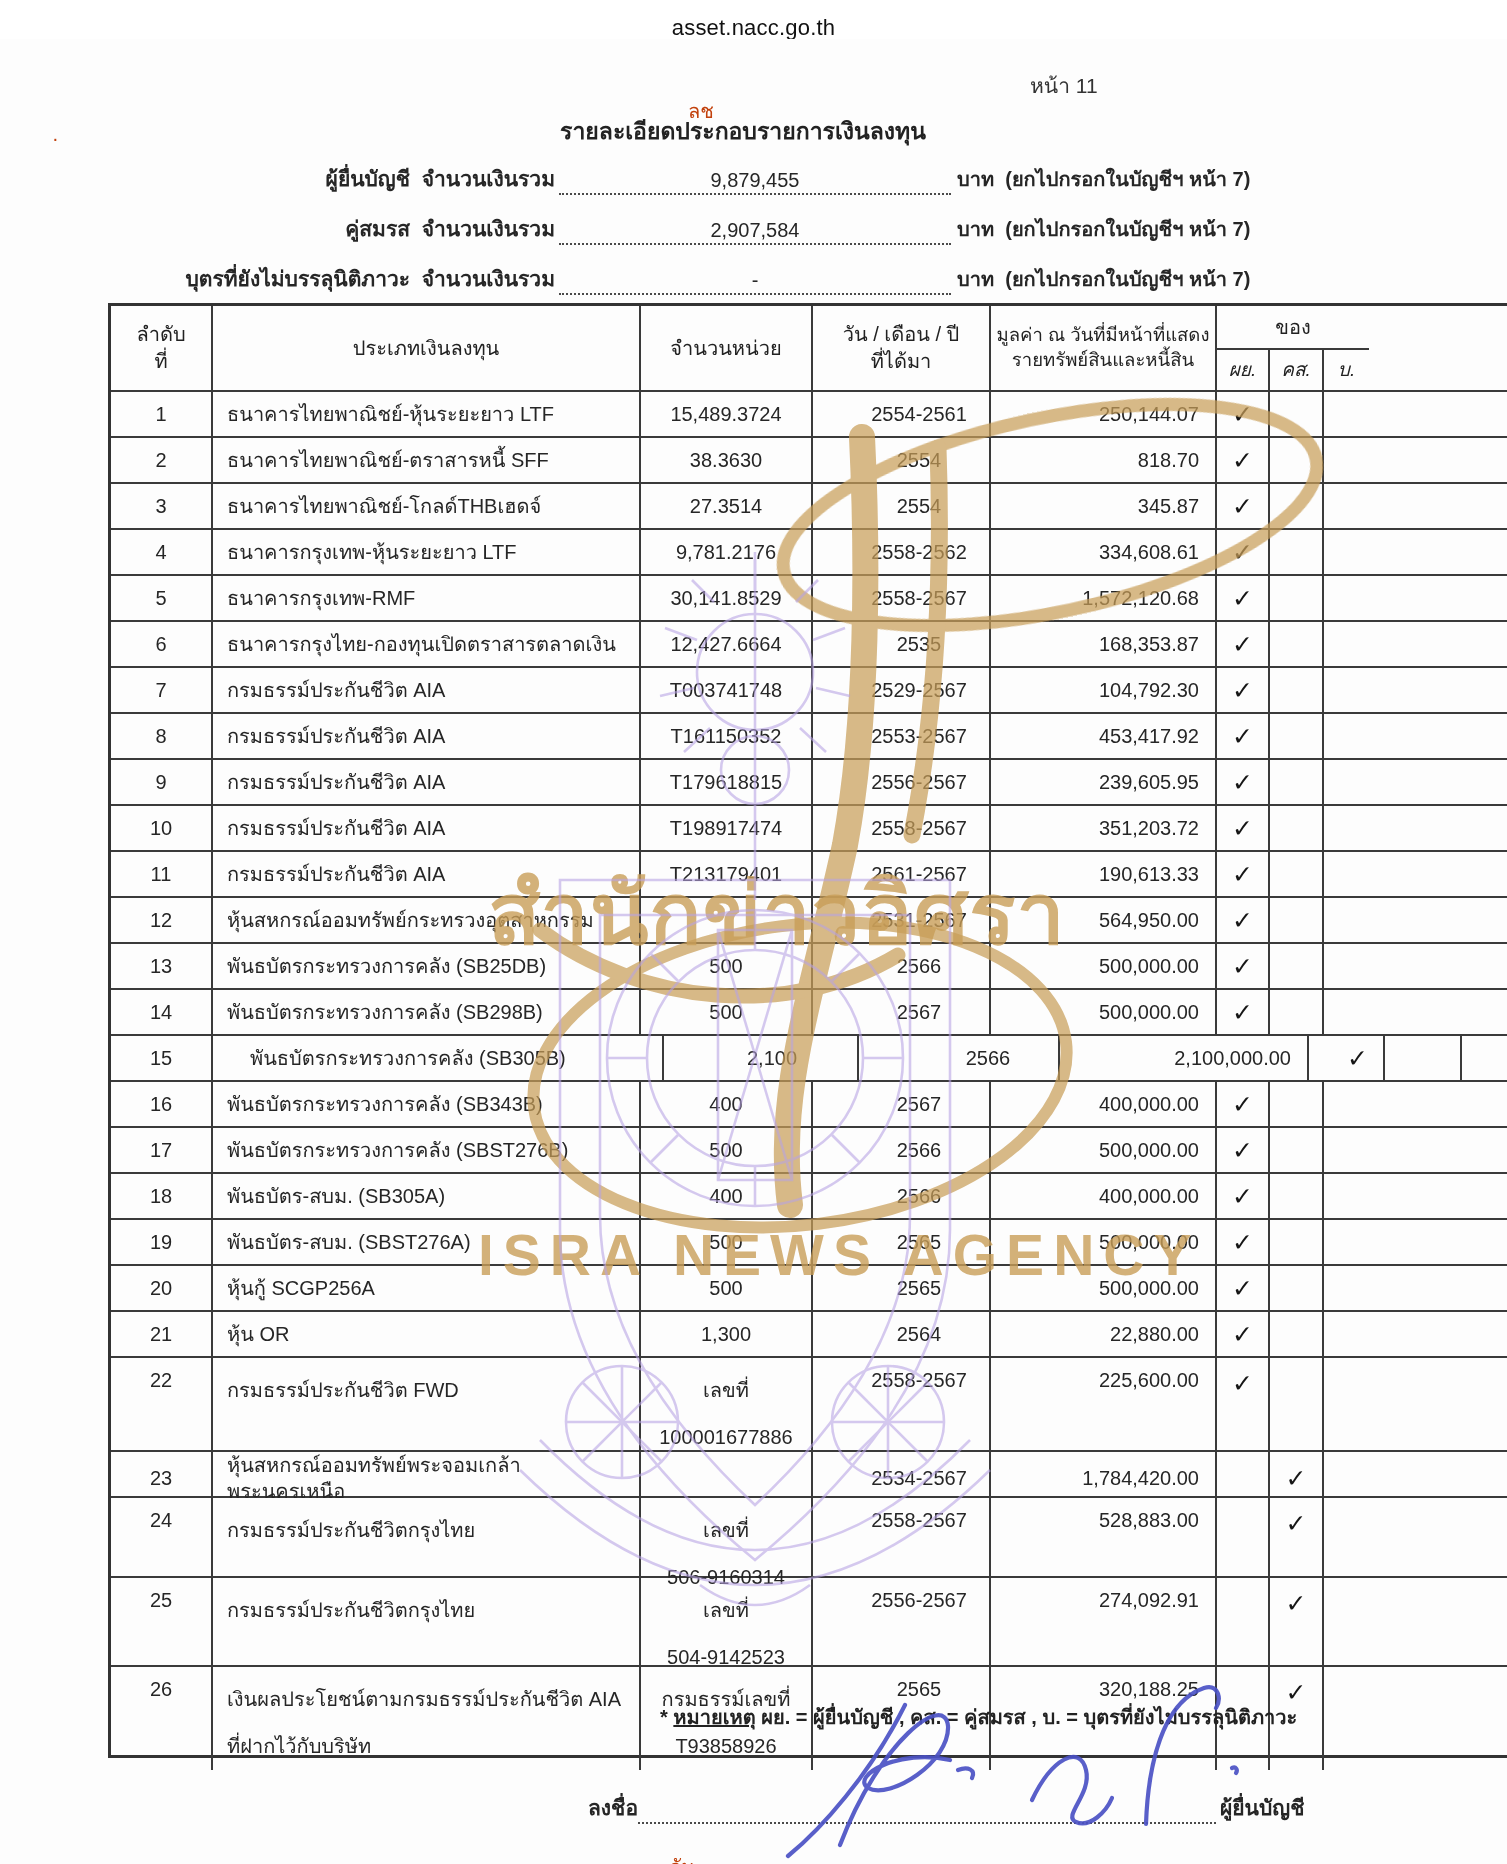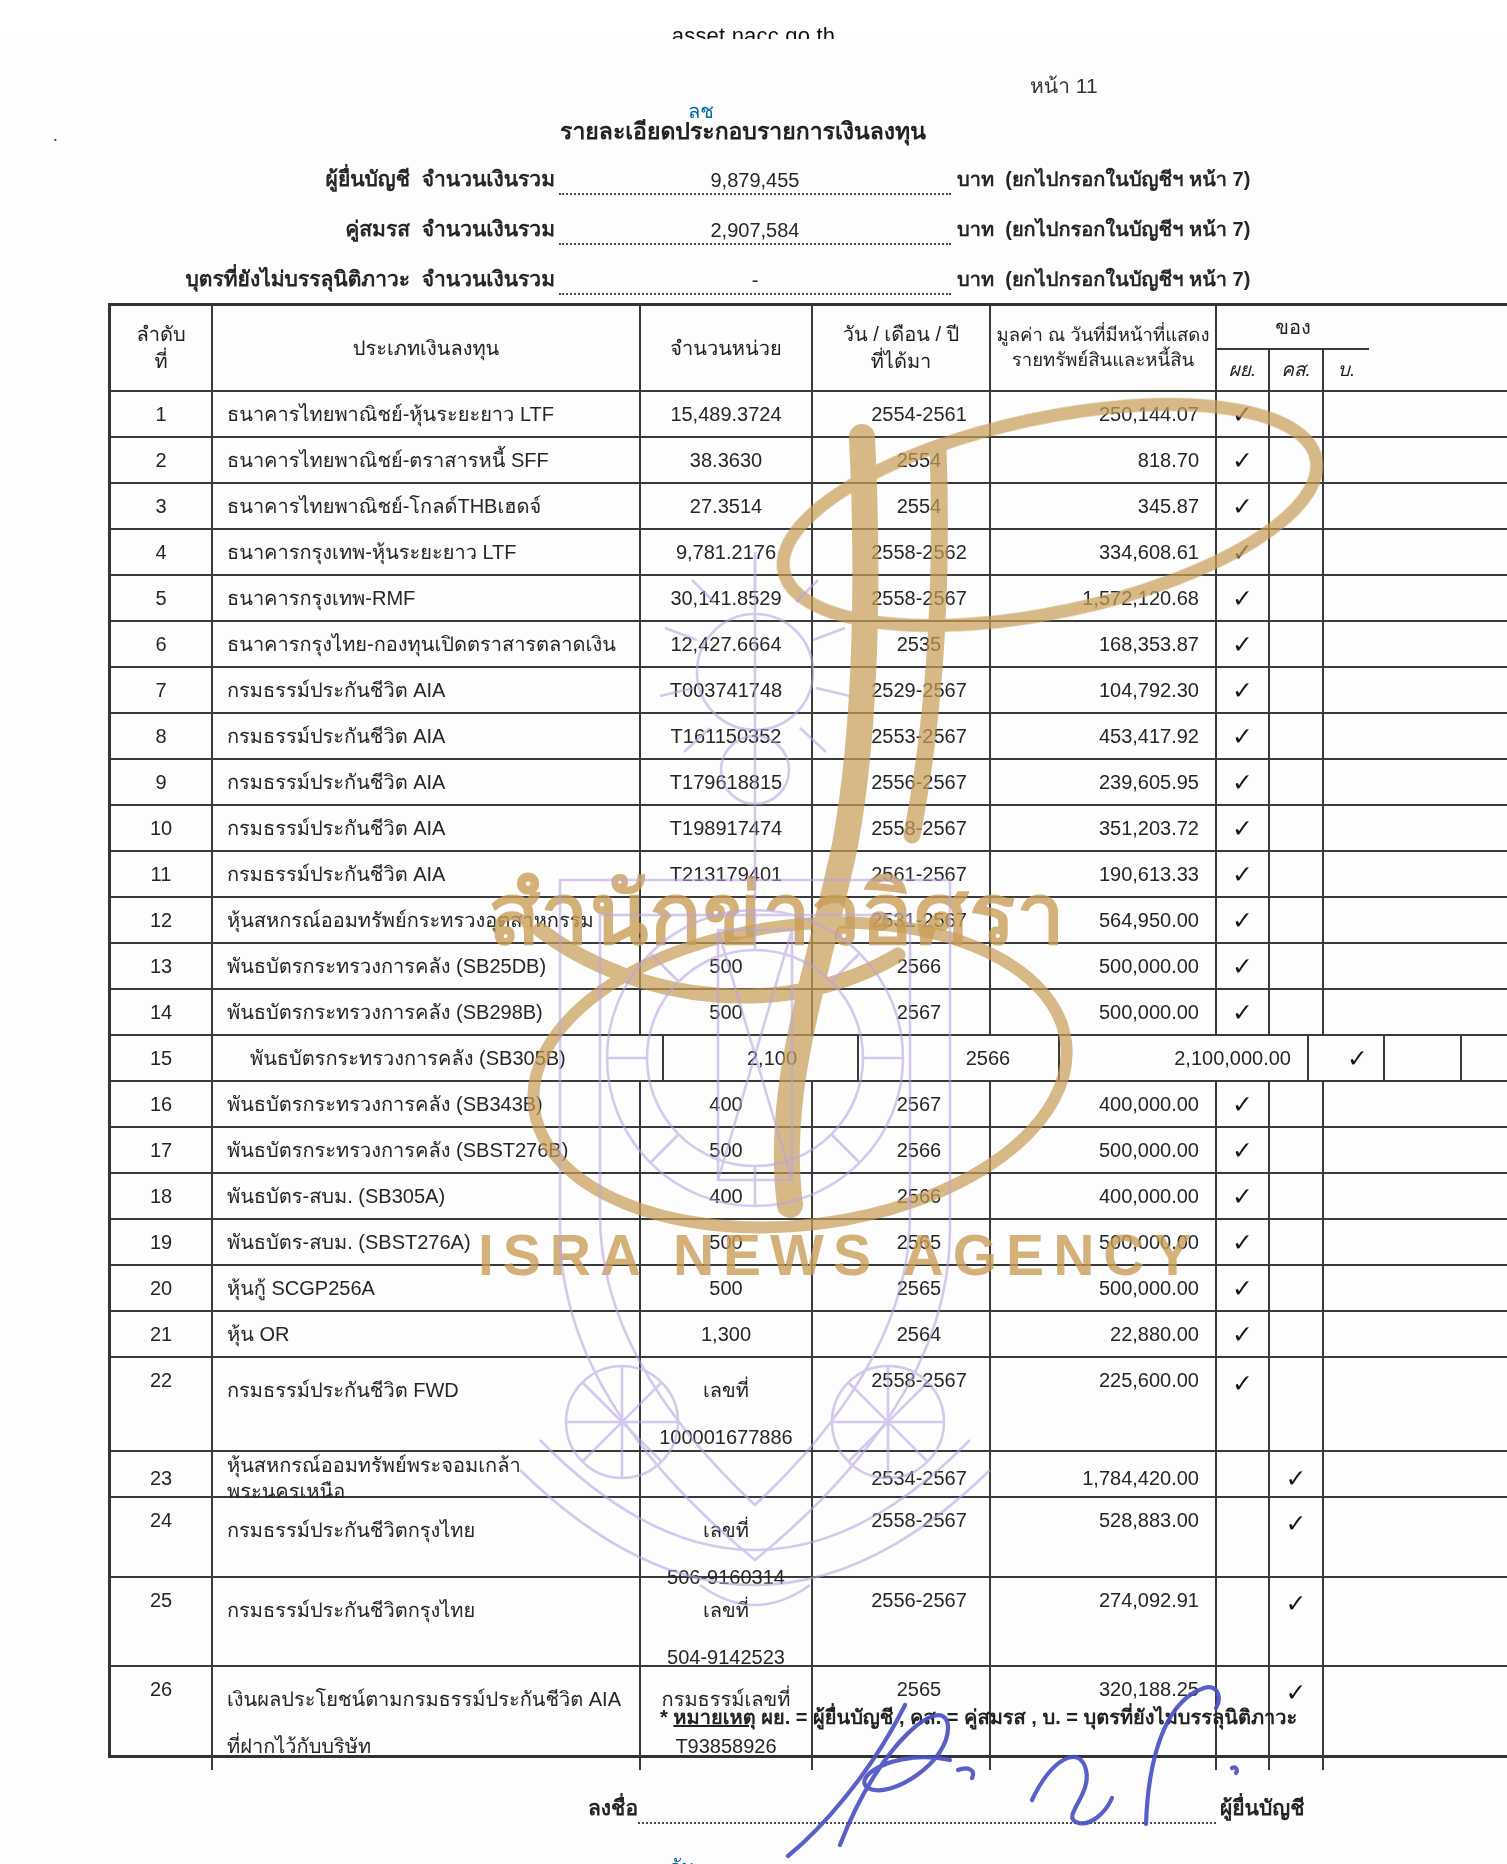--- a/index.html
+++ b/index.html
@@ -3,21 +3,21 @@
 <meta charset="utf-8">
 <style>
   html,body{margin:0;padding:0;}
   body{
     width:1507px;height:1864px;position:relative;overflow:hidden;
     background:#ffffff;
     font-family:"Liberation Sans","DejaVu Sans",sans-serif;
     color:#262626;
   }
   
-  .topbar{position:absolute;left:0;top:18px;width:1507px;height:36px;background:#fff;
+  .topbar{position:absolute;left:0;top:10px;width:1507px;height:36px;background:#fff;
     border-bottom:3px solid #8f8f8f;display:flex;align-items:center;justify-content:center;}
   .topbar .url{font-size:22px;color:#111;font-weight:400;letter-spacing:.2px;}
   
   .sheet{position:absolute;left:0;top:39px;width:1507px;height:1825px;background:#fdfdfd;}
   .page-number{position:absolute;left:1030px;top:30px;font-size:21px;color:#333;}
   .doc-title{position:absolute;left:108px;top:74px;width:1270px;text-align:center;
     font-size:23px;font-weight:700;color:#222;}
   
   .summary{position:absolute;left:60px;top:118px;width:1340px;}
   .sline{display:flex;align-items:flex-end;height:38px;margin-bottom:12px;}
@@ -59,21 +59,21 @@
   .sigline .dots{width:578px;border-bottom:2.5px dotted #4a4a4a;height:26px;}
   .sigline .role{font-size:21px;font-weight:700;padding-left:4px;}
   
   .wm{position:absolute;pointer-events:none;}
   .wm-thai{left:488px;top:-39px;font-size:86px;font-weight:700;color:var(--wm-gold,#c89e58);
     opacity:.8;letter-spacing:1px;white-space:nowrap;}
   .wm-eng{left:478px;top:-39px;font-size:57px;font-weight:700;color:var(--wm-gold,#c89e58);
     opacity:.8;letter-spacing:9px;white-space:nowrap;}
   svg.overlay{position:absolute;left:0;top:0;pointer-events:none;}
   
-  .frag{position:absolute;overflow:hidden;color:#0369a1;font-size:20px;}
+  .frag{position:absolute;overflow:hidden;color:#c2410c;font-size:20px;}
 </style>
 </head>
 <body>
 
 <div class="topbar">
   <span class="url">asset.nacc.go.th</span>
 </div>
 
 <div class="sheet">
 

